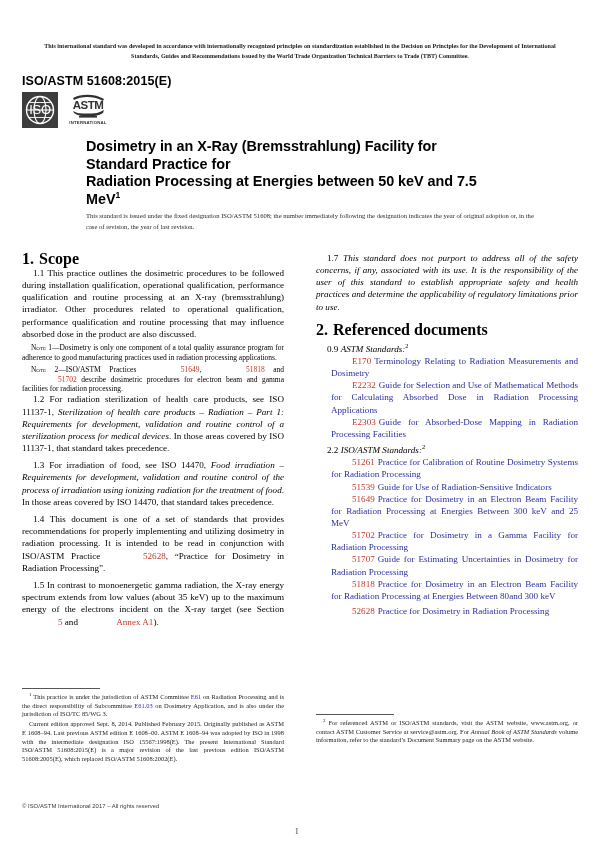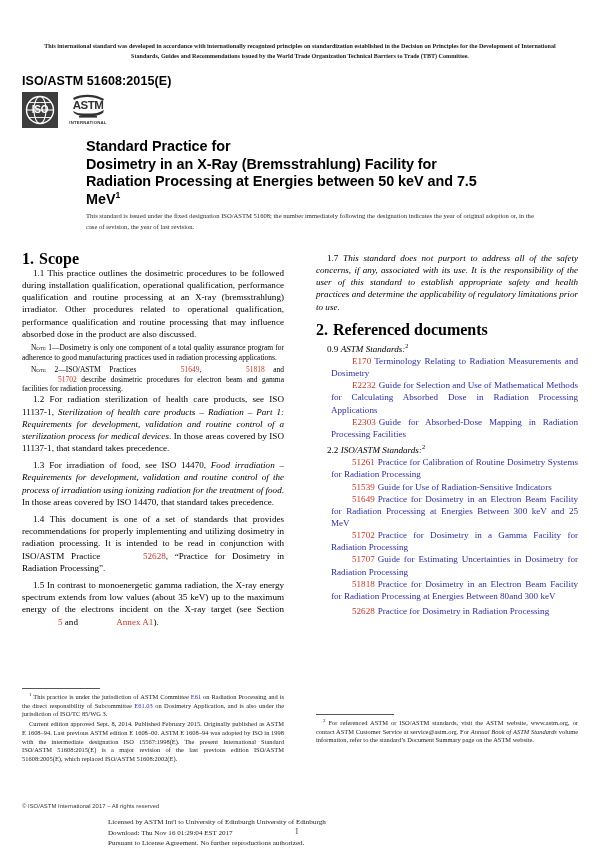--- a/index.html
+++ b/index.html
@@ -73,22 +73,22 @@
     width: 32px;
     height: 32px;
   }
   .iso-logo .isotext {
     position: absolute;
     left: 0;
     right: 0;
     top: 11px;
     text-align: center;
     font-family: "Liberation Sans", sans-serif;
-    font-size: 10px;
-    font-weight: bold;
+    font-size: 13px;
+    font-weight: normal;
     color: #ffffff;
     letter-spacing: -0.3px;
     line-height: 13px;
   }
   .astm-logo {
     width: 40px;
     height: 36px;
     position: relative;
   }
   .astm-logo svg { display:block; }
@@ -277,22 +277,22 @@
         <text x="20" y="17" font-family="Liberation Sans, sans-serif" font-size="11.5" font-weight="bold" fill="#333" text-anchor="middle" letter-spacing="-0.5">ASTM</text>
         <path d="M5 19 C14 24, 28 23, 36 18 L35 21 C27 26, 13 26, 6 21 Z" fill="#333"></path>
         <rect x="11" y="21.5" width="18" height="1.6" fill="#333"></rect>
         <rect x="11" y="24" width="18" height="1.6" fill="#333"></rect>
         <text x="20" y="31.5" font-family="Liberation Sans, sans-serif" font-size="4.3" font-weight="bold" fill="#333" text-anchor="middle" letter-spacing="0.2">INTERNATIONAL</text>
       </svg>
     </div>
   </div>
 
   <div class="title-block">
+    <div class="title-line">Dosimetry in an X-Ray (Bremsstrahlung) Facility for</div>
     <div class="title-line">Standard Practice for</div>
-    <div class="title-line">Dosimetry in an X-Ray (Bremsstrahlung) Facility for</div>
     <div class="title-line">Radiation Processing at Energies between 50 keV and 7.5</div>
     <div class="title-line"><span>MeV</span><sup>1</sup></div>
   </div>
 
   <div class="issue-note">This standard is issued under the fixed designation ISO/ASTM 51608; the number immediately following the designation indicates the year of original adoption or, in the case of revision, the year of last revision.</div>
 
   <div class="col col-left">
 
     <h2 class="sect">
       <span class="num">1.</span><span>Scope</span>
@@ -349,21 +349,16 @@
     <p class="fn">Current edition approved Sept. 8, 2014. Published February 2015. Originally published as ASTM E 1608–94. Last previous ASTM edition E 1608–00. ASTM E 1608–94 was adopted by ISO in 1998 with the intermediate designation ISO 15567:1998(E). The present International Standard ISO/ASTM 51608:2015(E) is a major revision of the last previous edition ISO/ASTM 51608:2005(E), which replaced ISO/ASTM 51608:2002(E).</p>
   </div>
 
   <div class="footnote-wrap fn-right">
     <div class="fn-rule"></div>
     <p class="fn"><sup>2</sup><span> For referenced ASTM or ISO/ASTM standards, visit the ASTM website, www.astm.org, or contact ASTM Customer Service at service@astm.org. For </span><span class="it">Annual Book of ASTM Standards</span><span> volume information, refer to the standard’s Document Summary page on the ASTM website.</span></p>
   </div>
 
   <div class="copyright">© ISO/ASTM International 2017 – All rights reserved</div>
 
-  <div class="license">
-    <div>Licensed by ASTM Int'l to University of Edinburgh University of Edinburgh</div>
-    <div>Download: Thu Nov 16 01:29:04 EST 2017</div>
-    <div>Pursuant to License Agreement. No further reproductions authorized.</div>
-  </div>
 
   <div class="page-number">1</div>
 
 </div>
 
 </body></html>

